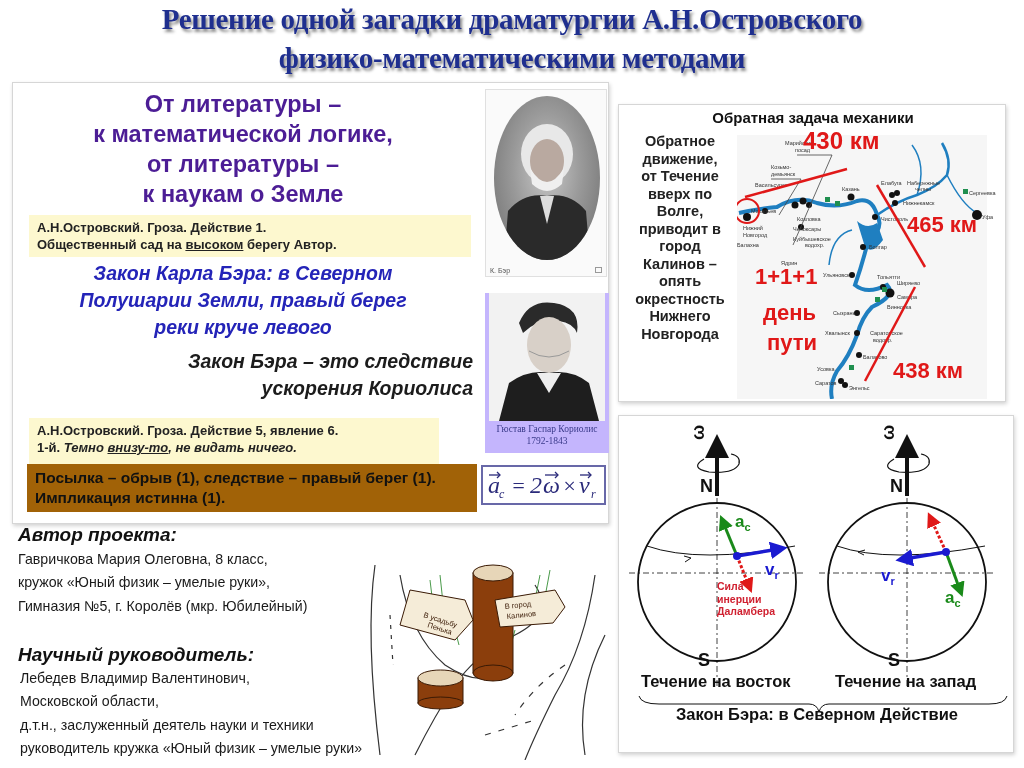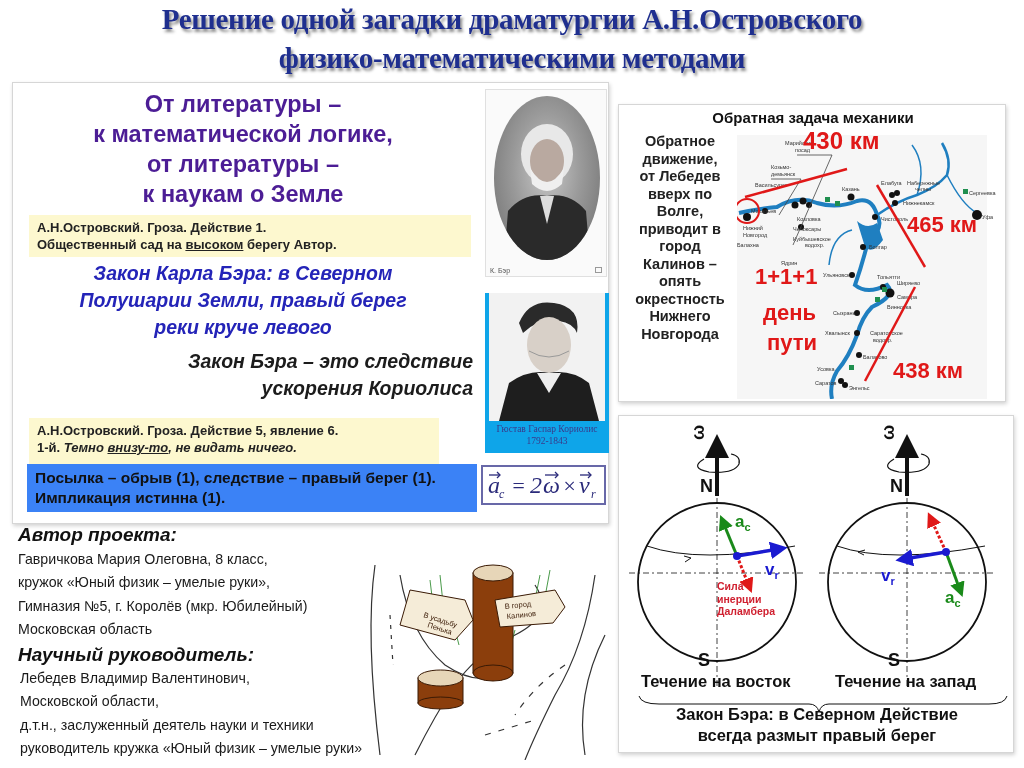--- a/index.html
+++ b/index.html
@@ -38,35 +38,35 @@
   .baer-law {
     position: absolute; left: 0; top: 177px; width: 460px; text-align: center;
     font-weight: bold; font-style: italic; color: #2424b8; font-size: 19.5px; line-height: 27px;
   }
   .coriolis-law {
     position: absolute; left: 0; top: 265px; width: 460px; text-align: right;
     font-weight: bold; font-style: italic; color: #1c1c1c; font-size: 19.5px; line-height: 27px;
   }
   .green-box {
     position: absolute; left: 14px; top: 381px; width: 450px; height: 48px;
-    background: #3b82f6; padding: 4px 8px;
+    background: #a16207; padding: 4px 8px;
     font-size: 15.5px; font-weight: bold; line-height: 20px; color: #111;
   }
   .formula-box {
     position: absolute; left: 468px; top: 382px; width: 125px; height: 40px;
     border: 2px solid #6868a8; background: #fff;
     font-family: "Liberation Serif", serif; font-size: 23px; color: #2a2a7a;
     display: flex; align-items: center; justify-content: center; font-style: italic;
   }
 
   .portrait-frame {
     position: absolute; background: #fafafa; border: 1px solid #e0e0e0;
   }
   #baer-frame { left: 472px; top: 6px; width: 122px; height: 188px; }
-  #coriolis-frame { left: 472px; top: 210px; width: 124px; height: 160px; background:#0ea5e9; border:none; }
+  #coriolis-frame { left: 472px; top: 210px; width: 124px; height: 160px; background:#c4b5fd; border:none; }
   .baer-oval {
     position: absolute; left: 8px; top: 6px; width: 106px; height: 164px;
     border-radius: 50%;
     background: radial-gradient(ellipse at 50% 45%, #c8c8c8 0%, #9a9a9a 45%, #6a6a6a 100%);
     overflow: hidden;
   }
   .portrait-caption-small {
     position: absolute; left: 4px; bottom: 2px; font-size: 7px; color: #555;
   }
   .coriolis-img {
@@ -210,21 +210,20 @@
       <div>1792-1843</div>
     </div>
   </div>
 </div>
 
 <div class="author-head">Автор проекта:</div>
 <div class="author-lines">
   <div>Гавричкова Мария Олеговна, 8 класс,</div>
   <div>кружок «Юный  физик – умелые руки»,</div>
   <div>Гимназия №5, г. Королёв (мкр. Юбилейный)</div>
-  <div>Московская область</div>
 </div>
 <div class="sup-head">Научный руководитель:</div>
 <div class="sup-lines">
   <div>Лебедев Владимир Валентинович,</div>
   <div>Московской области,</div>
   <div>д.т.н., заслуженный деятель науки и техники</div>
   <div>руководитель кружка «Юный физик – умелые руки»</div>
 </div>
 
 <div class="roadsign-area">
@@ -260,21 +259,21 @@
     <ellipse cx="85.5" cy="133" rx="22.5" ry="8" fill="#e7d6b8" stroke="#3a1a05"></ellipse>
     <ellipse cx="85.5" cy="158" rx="22.5" ry="6" fill="#8b3e0c" stroke="#3a1a05"></ellipse>
   </svg>
 </div>
 
 <div class="panel" id="map-panel">
   <div class="map-title">Обратная задача механики</div>
   <div class="map-desc">
     <div>Обратное</div>
     <div>движение,</div>
-    <div>от Лебедев</div>
+    <div>от Течение</div>
     <div>вверх по</div>
     <div>Волге,</div>
     <div>приводит в</div>
     <div>город</div>
     <div>Калинов –</div>
     <div>опять</div>
     <div>окрестность</div>
     <div>Нижнего</div>
     <div>Новгорода</div>
   </div>
@@ -440,15 +439,14 @@
   <div style="position:absolute; left:262px; top:6px; font-size:18px; font-weight:bold; color:#111; transform:rotate(-90deg);">ω</div>
   <div style="position:absolute; left:271px; top:60px; font-size:18px; font-weight:bold;">N</div>
   <div style="position:absolute; left:269px; top:234px; font-size:18px; font-weight:bold;">S</div>
   <div style="position:absolute; left:326px; top:172px; font-size:17px; font-weight:bold; color:#1a8a1a;"><span>a</span><sub style="font-size:11px">c</sub></div>
   <div style="position:absolute; left:262px; top:150px; font-size:17px; font-weight:bold; color:#1a1ad0;"><span>v</span><sub style="font-size:11px">r</sub></div>
 
   <div class="flow-label" style="left:22px;">Течение на восток</div>
   <div class="flow-label" style="left:216px;">Течение на запад</div>
   <div class="law-caption">
     <div>Закон Бэра: в Северном Действие</div>
-    <div>всегда размыт правый берег</div>
   </div>
 </div>
 
 </body></html>

